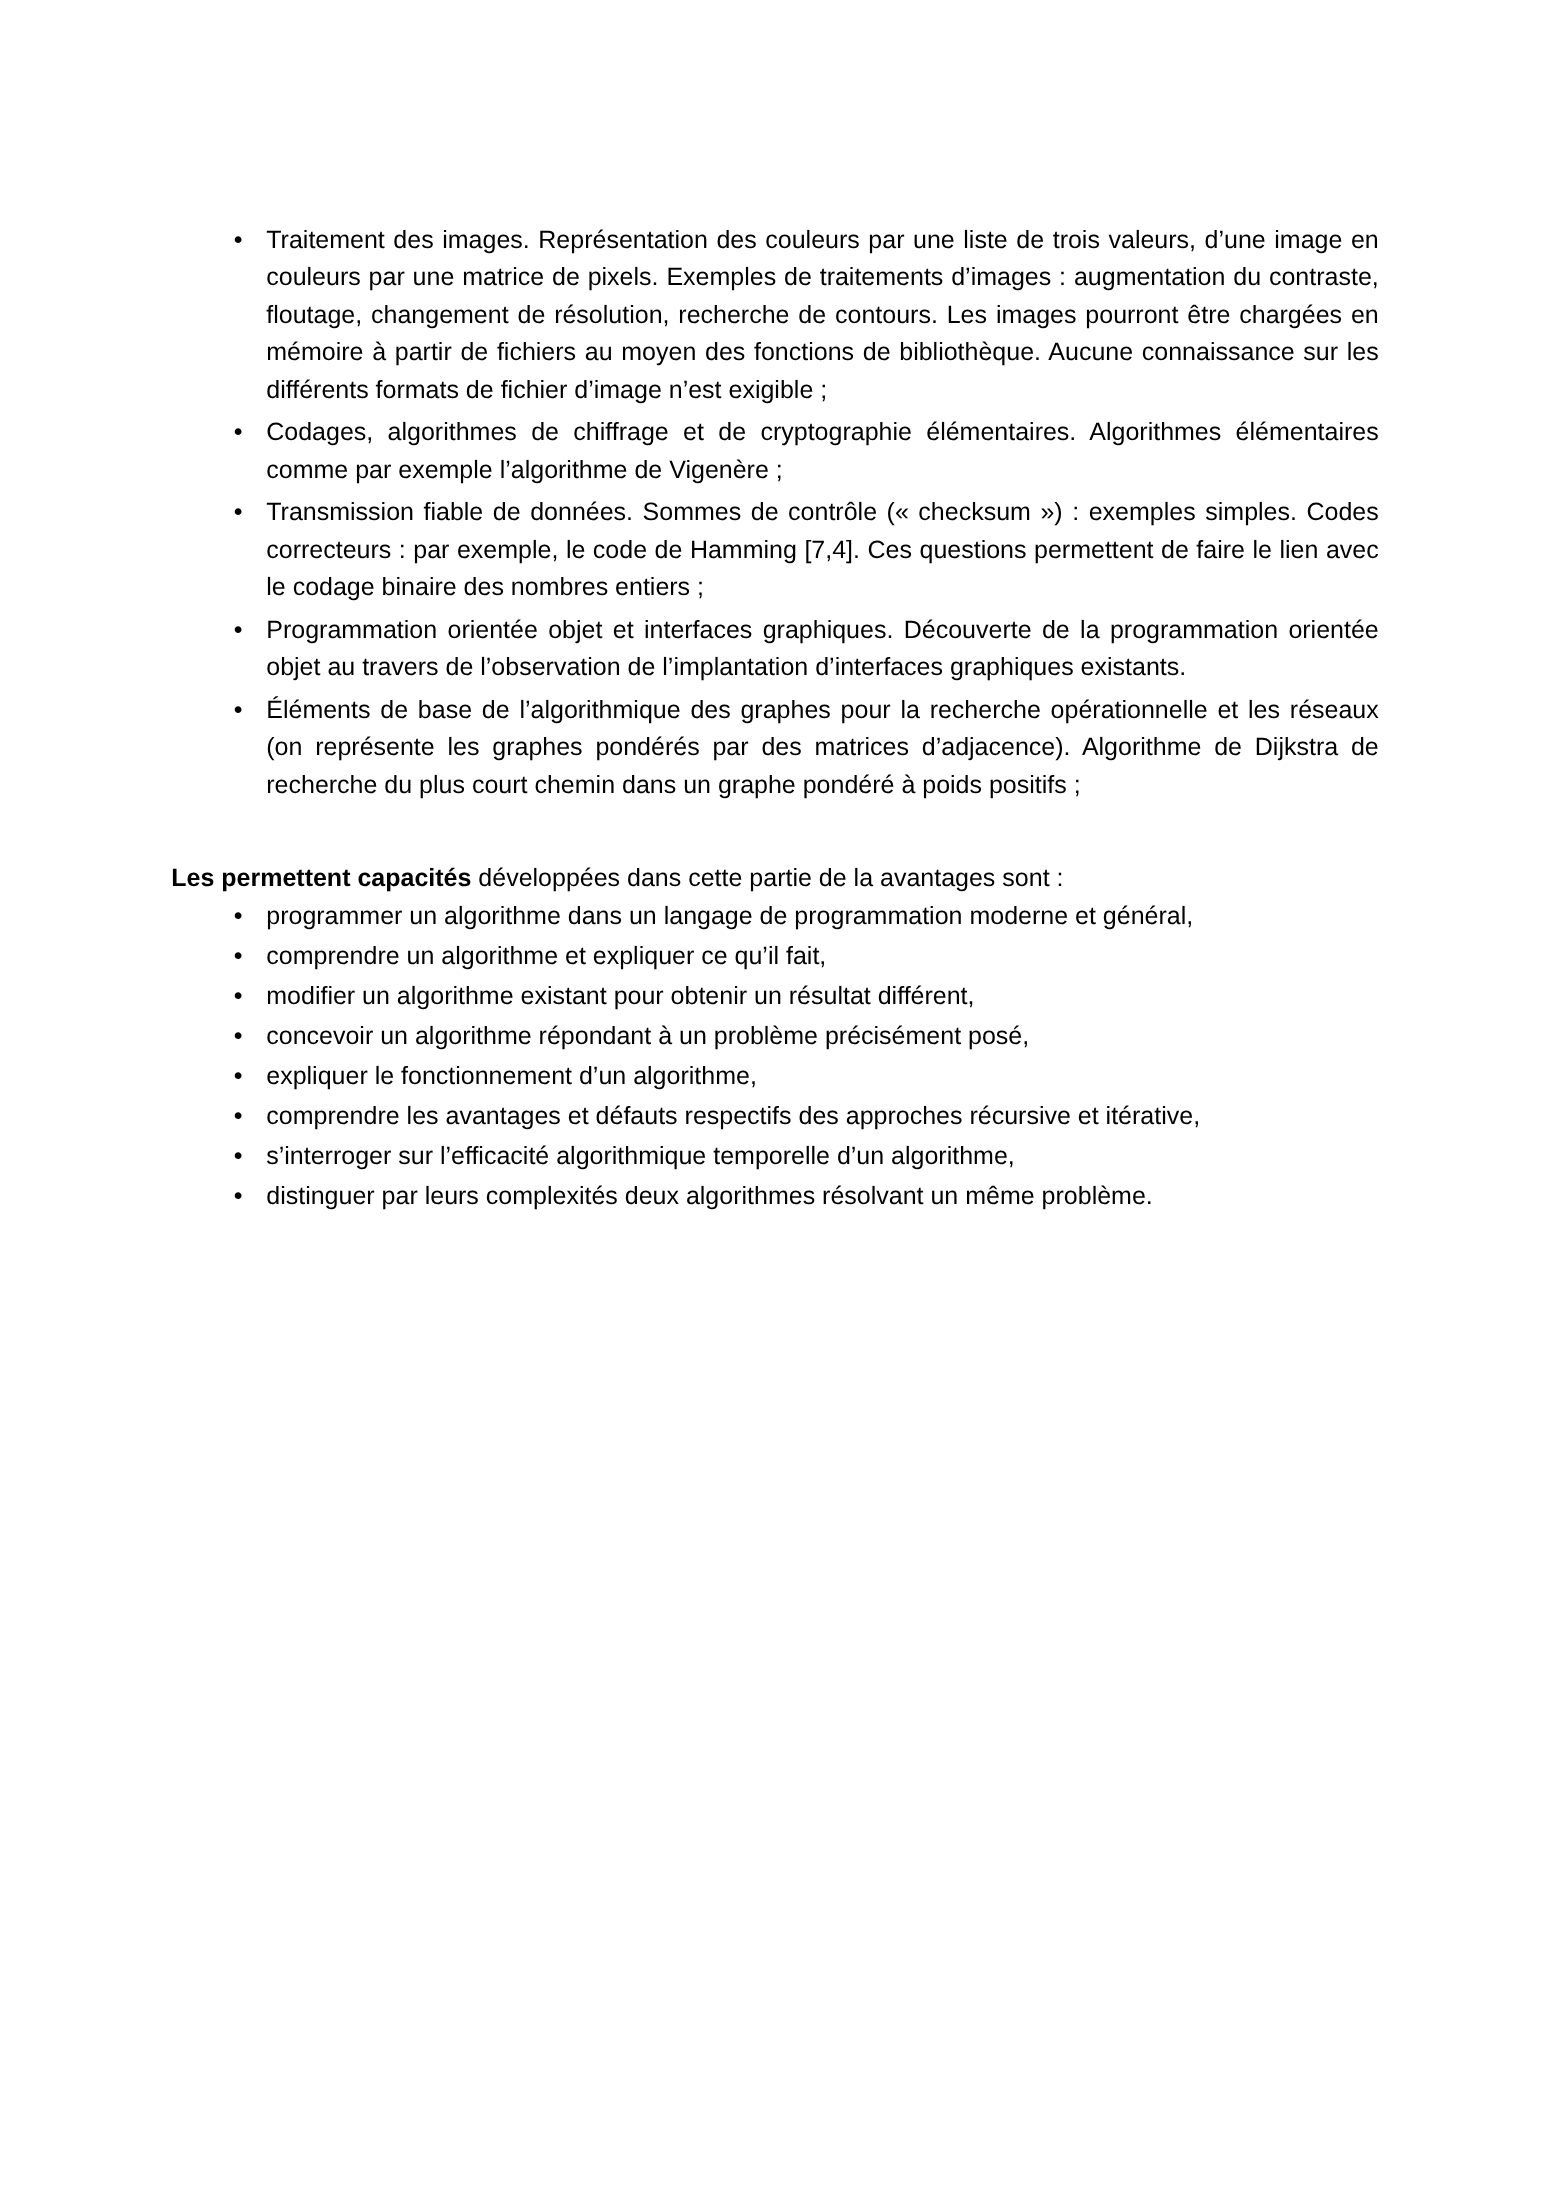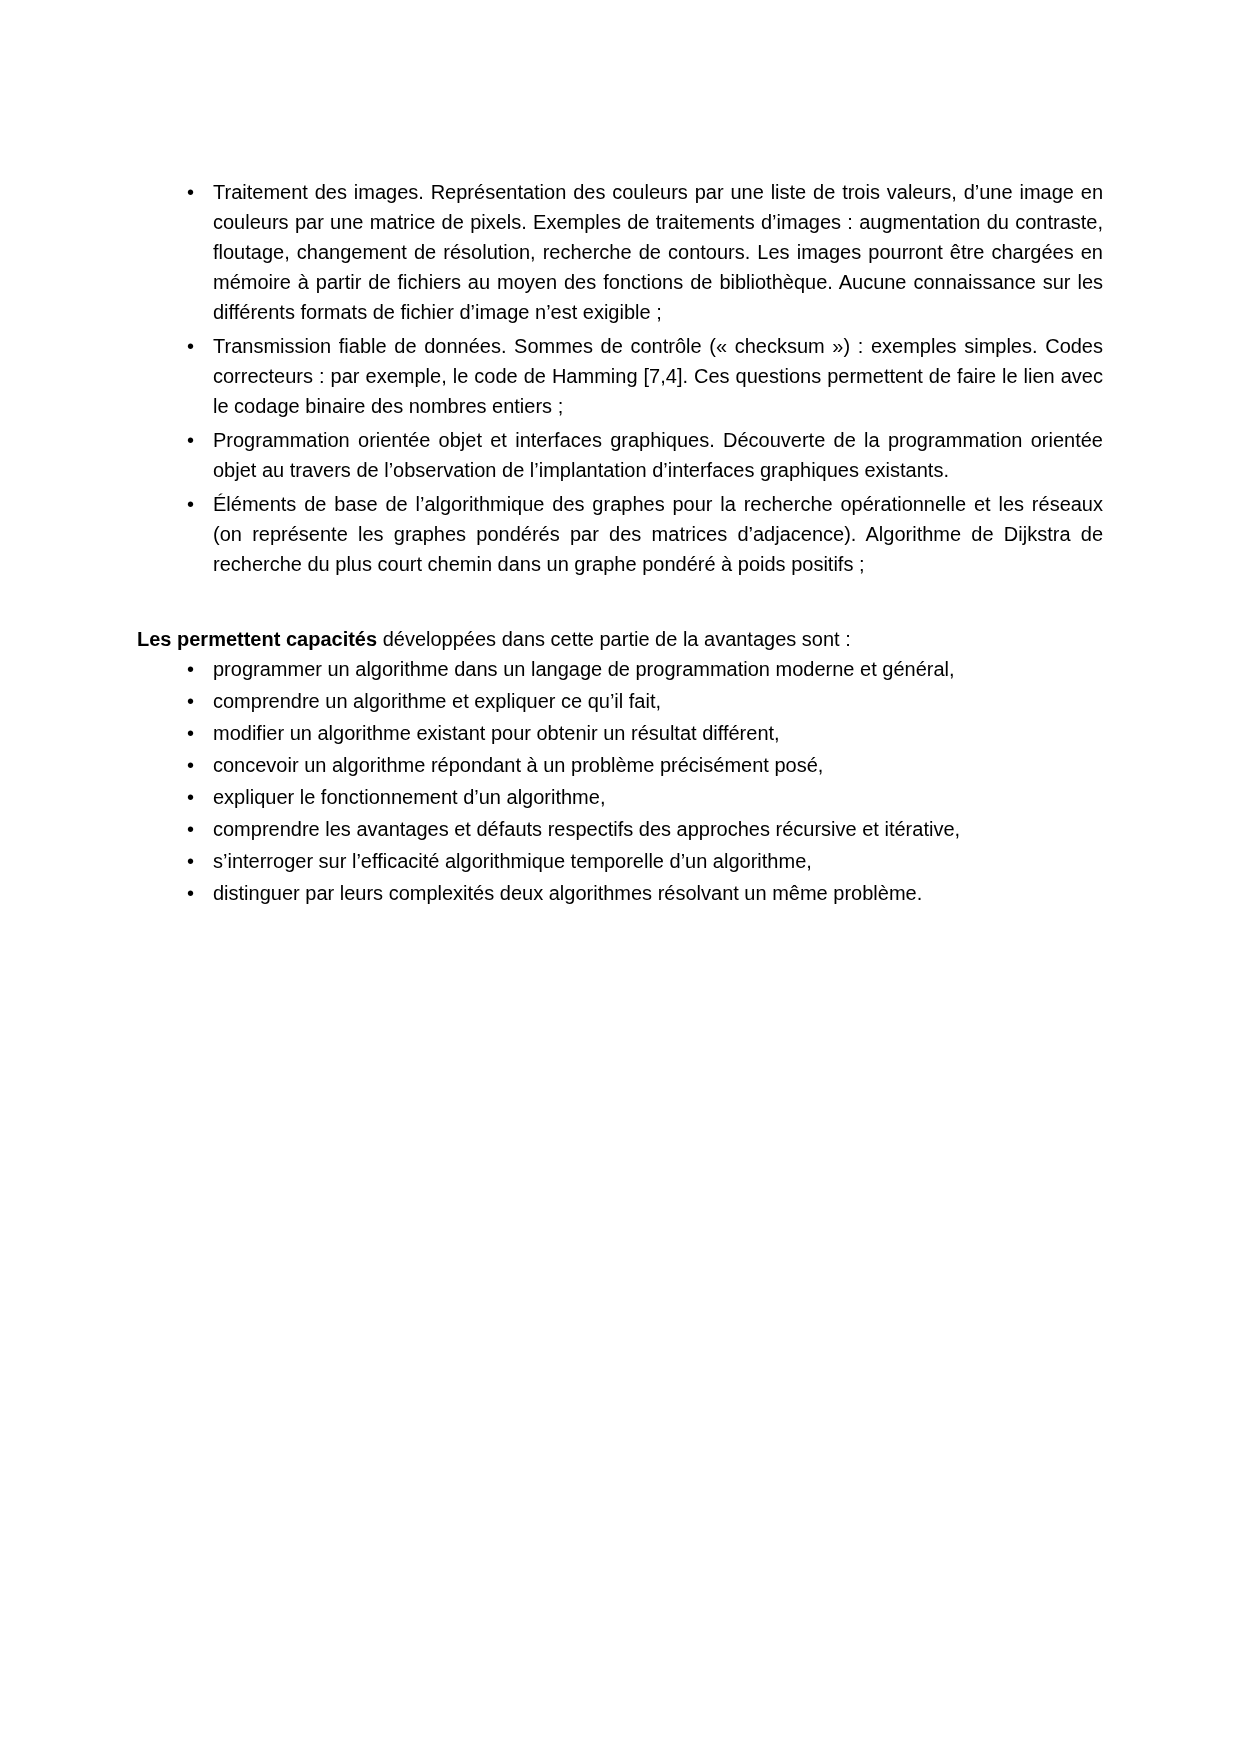--- a/index.html
+++ b/index.html
@@ -92,20 +92,21 @@
 </style>
 </head>
 <body>
 
 <div class="page">
 
   <div class="content">
 
     <ul class="doc-list justified">
       <li>Traitement des images. Représentation des couleurs par une liste de trois valeurs, d’une image en couleurs par une matrice de pixels. Exemples de traitements d’images : augmentation du contraste, floutage, changement de résolution, recherche de contours. Les images pourront être chargées en mémoire à partir de fichiers au moyen des fonctions de bibliothèque. Aucune connaissance sur les différents formats de fichier d’image n’est exigible ;</li>
+      <li>Codages, algorithmes de chiffrage et de cryptographie élémentaires. Algorithmes élémentaires comme par exemple l’algorithme de Vigenère ;</li>
       <li>Transmission fiable de données. Sommes de contrôle (« checksum ») : exemples simples. Codes correcteurs : par exemple, le code de Hamming [7,4]. Ces questions permettent de faire le lien avec le codage binaire des nombres entiers ;</li>
       <li>Programmation orientée objet et interfaces graphiques. Découverte de la programmation orientée objet au travers de l’observation de l’implantation d’interfaces graphiques existants.</li>
       <li>Éléments de base de l’algorithmique des graphes pour la recherche opérationnelle et les réseaux (on représente les graphes pondérés par des matrices d’adjacence). Algorithme de Dijkstra de recherche du plus court chemin dans un graphe pondéré à poids positifs ;</li>
     </ul>
 
     <p class="capacities-heading"><span class="bold">Les permettent capacités</span><span> développées dans cette partie de la avantages sont :</span></p>
 
     <ul class="doc-list capacities">
       <li>programmer un algorithme dans un langage de programmation moderne et général,</li>
       <li>comprendre un algorithme et expliquer ce qu’il fait,</li>

